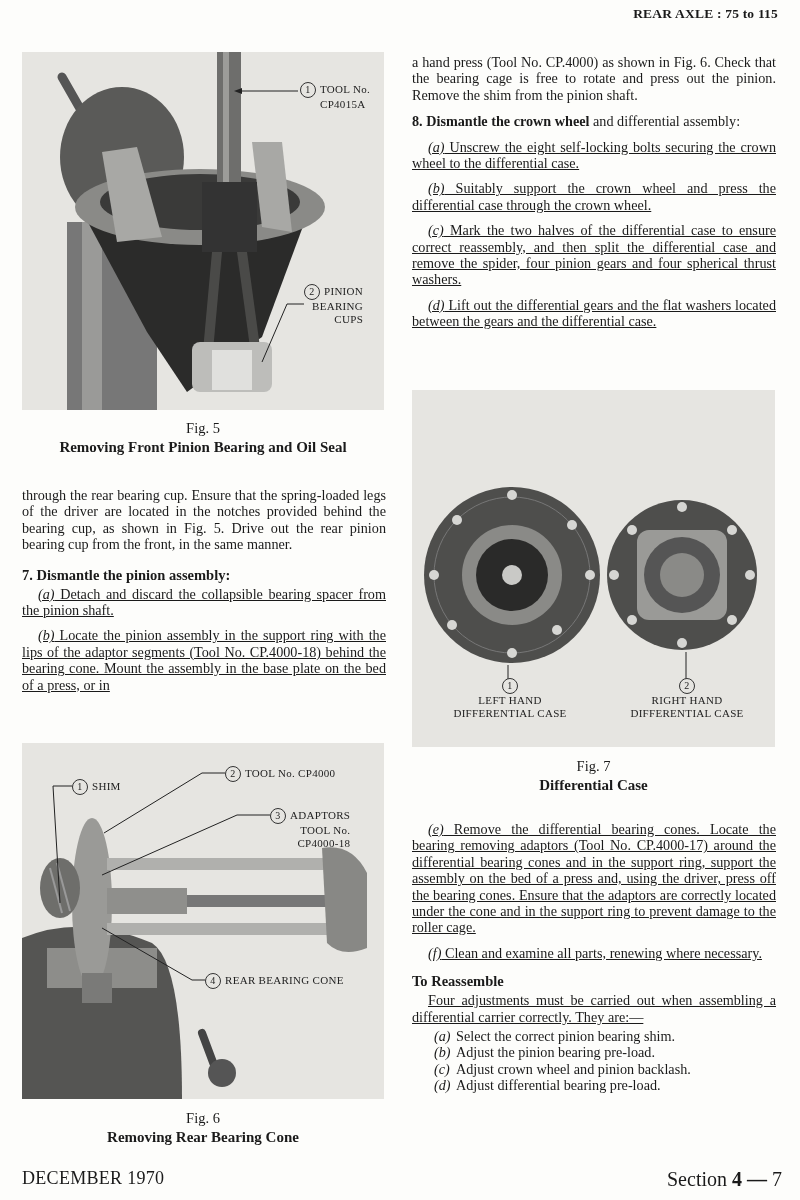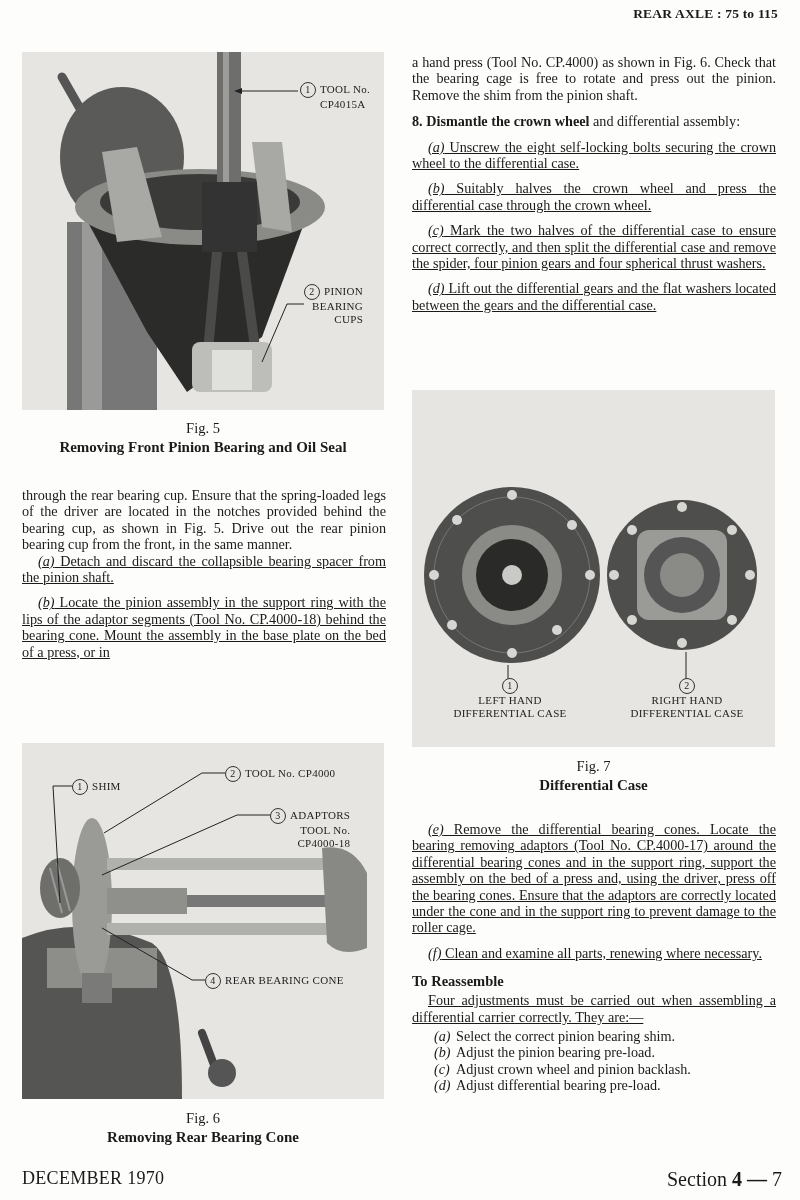--- a/index.html
+++ b/index.html
@@ -90,20 +90,21 @@
     <span>CUPS</span>
   </div>
 </div>
 <div class="caption" style="left:22px; top:420px; width:362px;">
   <div class="fig">Fig. 5</div>
   <div class="title">Removing Front Pinion Bearing and Oil Seal</div>
 </div>
 
 <div class="col col-left" style="top:487px;">
   <p>through the rear bearing cup. Ensure that the spring-loaded legs of the driver are located in the notches provided behind the bearing cup, as shown in Fig. 5. Drive out the rear pinion bearing cup from the front, in the same manner.</p>
+  <h3 style="margin-top:14px;">7.  Dismantle the pinion assembly:</h3>
   <p class="indent"><span class="lbl">(a)</span><span> Detach and discard the collapsible bearing spacer from the pinion shaft.</span></p>
   <p class="indent gap"><span class="lbl">(b)</span><span> Locate the pinion assembly in the support ring with the lips of the adaptor segments (Tool No. CP.4000-18) behind the bearing cone. Mount the assembly in the base plate on the bed of a press, or in</span></p>
 </div>
 
 <div class="photo" style="left:22px; top:743px; width:362px; height:356px;">
   <svg width="362" height="356">
 
     <path d="M0,195 Q60,170 130,200 Q160,220 160,356 L0,356 Z" fill="#555553"></path>
     <rect x="25" y="205" width="110" height="40" fill="#8d8d8a"></rect>
 
@@ -150,22 +151,22 @@
 </div>
 <div class="caption" style="left:22px; top:1110px; width:362px;">
   <div class="fig">Fig. 6</div>
   <div class="title">Removing Rear Bearing Cone</div>
 </div>
 
 <div class="col col-right" style="top:54px;">
   <p>a hand press (Tool No. CP.4000) as shown in Fig. 6. Check that the bearing cage is free to rotate and press out the pinion. Remove the shim from the pinion shaft.</p>
   <p class="gap" style="margin-top:10px;"><span class="step-head">8.  Dismantle the crown wheel</span><span> and differential assembly:</span></p>
   <p class="indent gap"><span class="lbl">(a)</span><span> Unscrew the eight self-locking bolts securing the crown wheel to the differential case.</span></p>
-  <p class="indent gap"><span class="lbl">(b)</span><span> Suitably halves the crown wheel and press the differential case through the crown wheel.</span></p>
-  <p class="indent gap"><span class="lbl">(c)</span><span> Mark the two halves of the differential case to ensure correct correctly, and then split the differential case and remove the spider, four pinion gears and four spherical thrust washers.</span></p>
+  <p class="indent gap"><span class="lbl">(b)</span><span> Suitably support the crown wheel and press the differential case through the crown wheel.</span></p>
+  <p class="indent gap"><span class="lbl">(c)</span><span> Mark the two halves of the differential case to ensure correct reassembly, and then split the differential case and remove the spider, four pinion gears and four spherical thrust washers.</span></p>
   <p class="indent gap"><span class="lbl">(d)</span><span> Lift out the differential gears and the flat washers located between the gears and the differential case.</span></p>
 </div>
 
 <div class="photo" style="left:412px; top:390px; width:363px; height:357px;">
   <svg width="363" height="357">
 
     <circle cx="100" cy="185" r="88" fill="#4e4e4c"></circle>
     <circle cx="100" cy="185" r="78" fill="none" stroke="#777" stroke-width="1"></circle>
     <circle cx="100" cy="185" r="50" fill="#8a8a87"></circle>
     <circle cx="100" cy="185" r="36" fill="#2a2a29"></circle>

